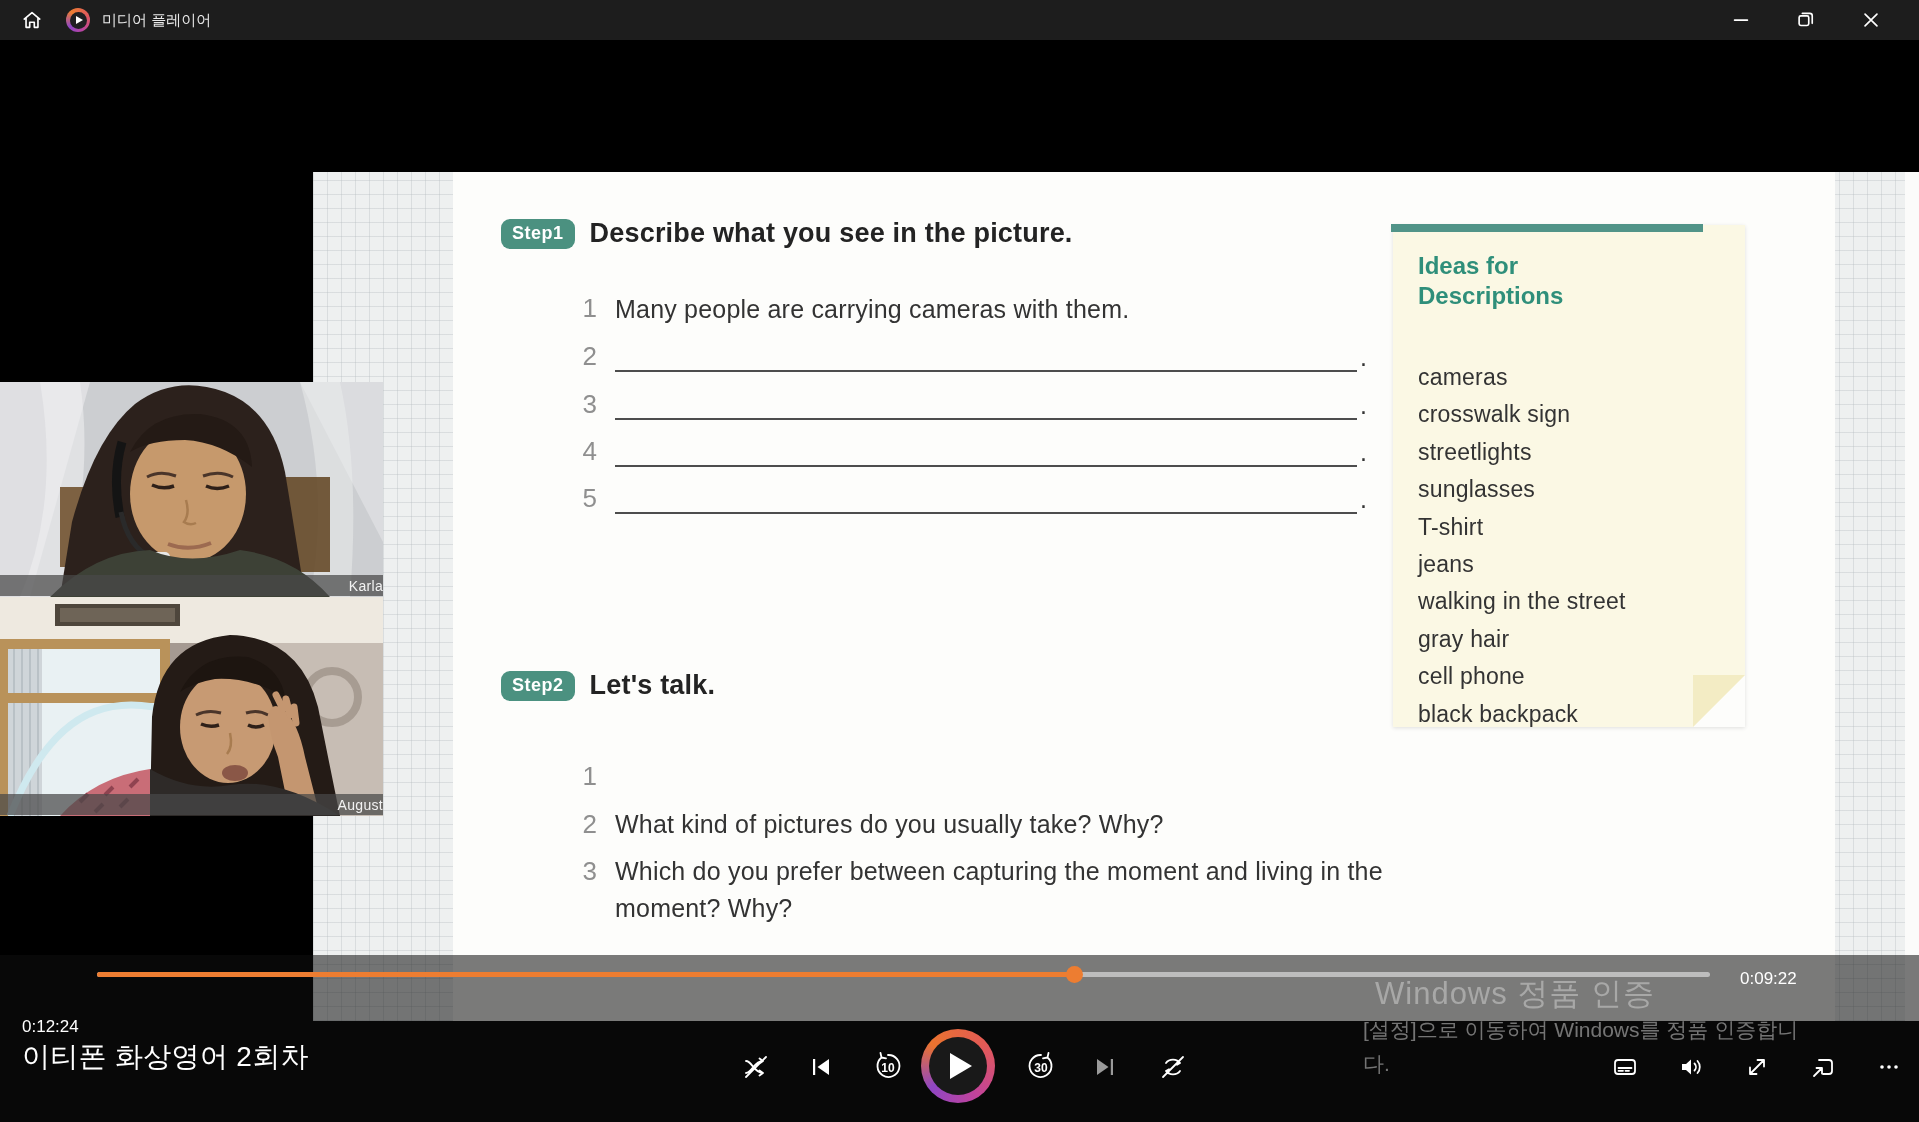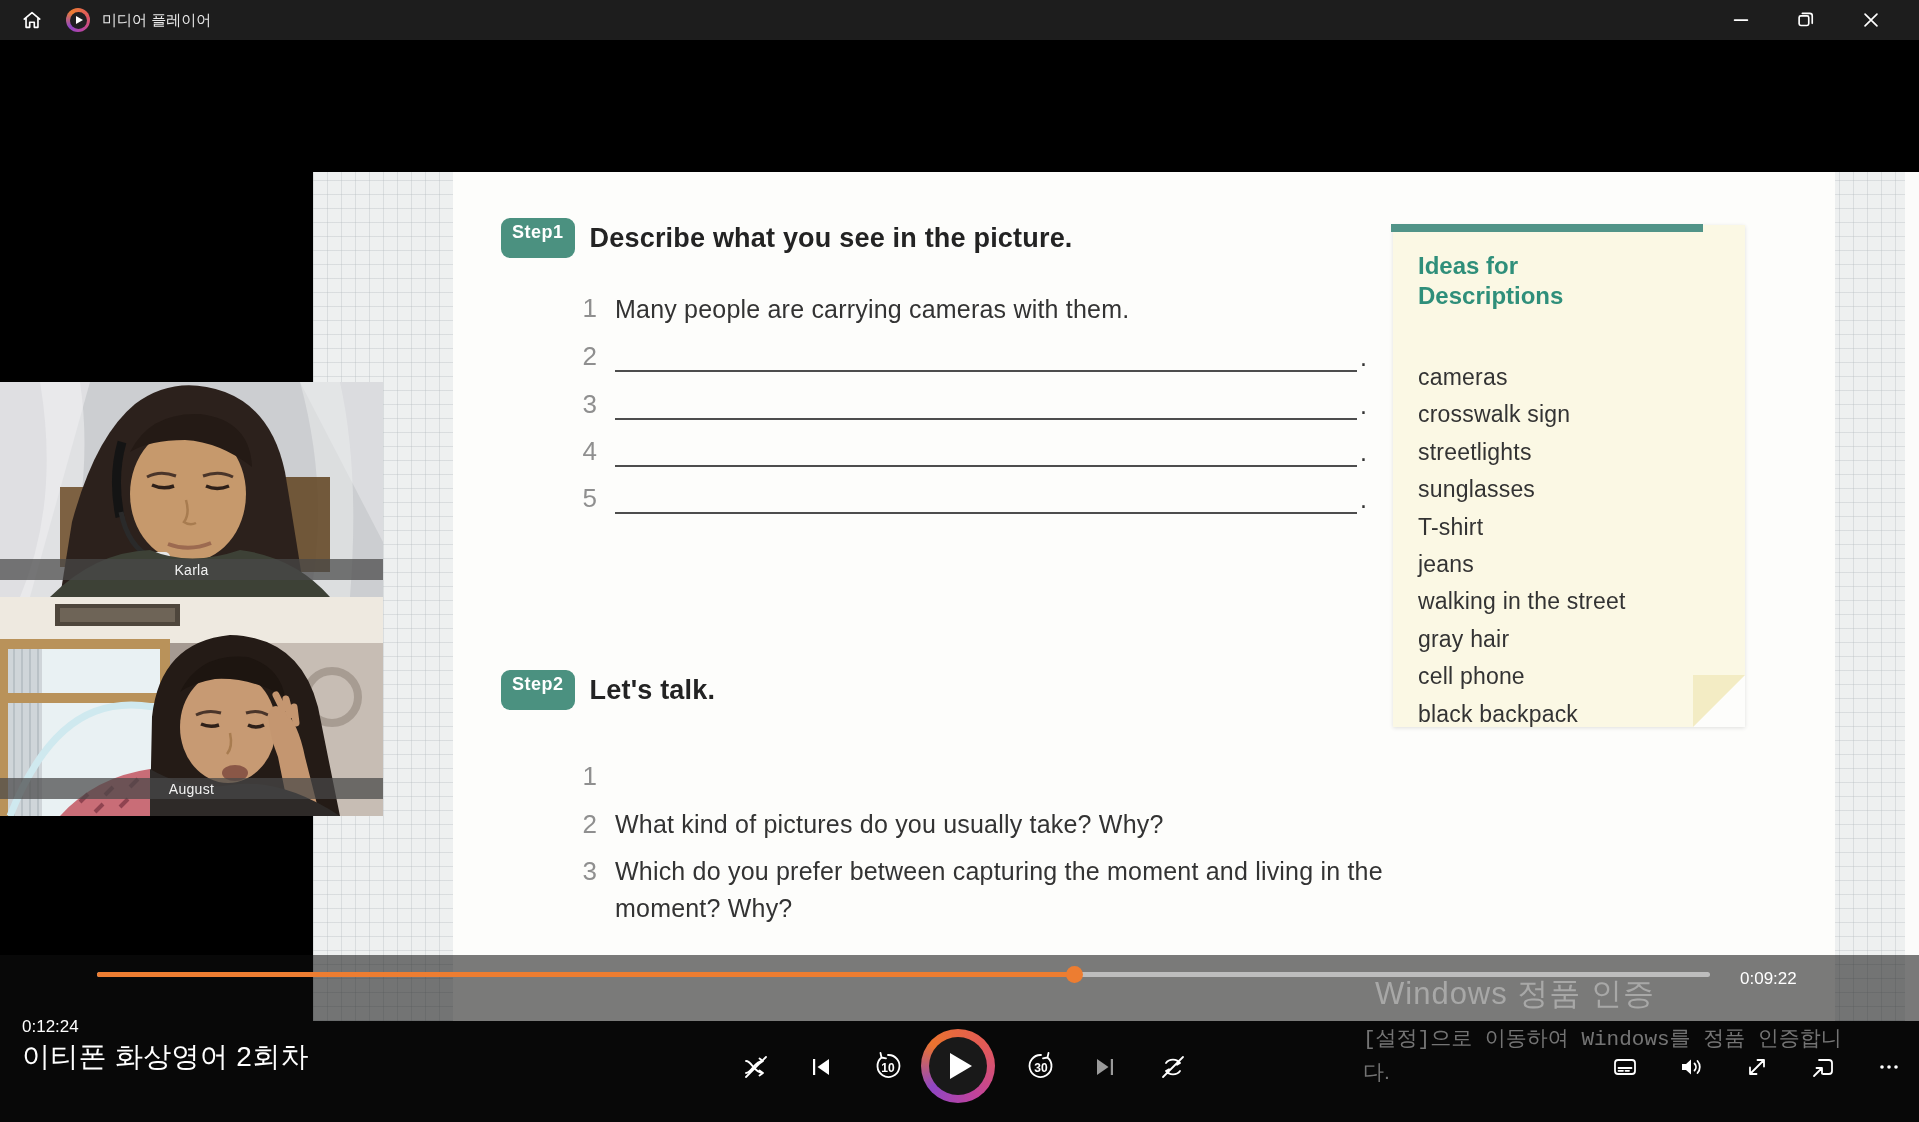--- a/index.html
+++ b/index.html
@@ -29,21 +29,21 @@
     background-color:#eef0f0;
     background-image:
       repeating-linear-gradient(0deg, rgba(175,182,186,.33) 0 1px, transparent 1px 14px),
       repeating-linear-gradient(90deg, rgba(175,182,186,.33) 0 1px, transparent 1px 14px);
     z-index:1; }
   .page { position:absolute; left:140px; top:0; width:1382px; height:849px; background:#fdfdfb; }
   .page-edge-right { position:absolute; left:1592px; top:0; width:14px; height:849px; background:#fbfbfa; }
 
   .step-row { position:absolute; display:flex; align-items:center; gap:15px; }
   .step-badge { background:#4b9180; color:#fff; font-weight:bold; font-size:18px;
-                padding:4px 11px 15px; border-radius:9px; letter-spacing:.5px; }
+                padding:4px 11px 5px; border-radius:9px; letter-spacing:.5px; }
   .step-title { color:#232323; font-weight:bold; font-size:27px; letter-spacing:.2px; }
 
   .ws-row { position:absolute; left:258px; display:flex; align-items:flex-end; height:34px; }
   .ws-num { width:26px; text-align:right; color:#8f8f8f; font-size:26px; margin-right:18px; }
   .ws-text { color:#333; font-size:25px; letter-spacing:.2px; }
   .ws-blank { display:inline-block; width:742px; border-bottom:2px solid #4d4d4d; height:30px; }
   .ws-period { color:#333; font-size:25px; margin-left:3px; }
 
   .q-row { position:absolute; left:258px; display:flex; align-items:flex-start; }
   .q-num { width:26px; text-align:right; color:#8f8f8f; font-size:26px; margin-right:18px; line-height:37px; }
@@ -61,22 +61,22 @@
   .fold-back { position:absolute; right:0; bottom:0; width:0; height:0;
                border-bottom:52px solid #fdfdfb; border-left:52px solid transparent; }
   .fold-front { position:absolute; right:0; bottom:0; width:0; height:0;
                 border-top:52px solid #f3ecc4; border-right:52px solid transparent; }
 
   
   .cam { position:absolute; left:0; width:383px; overflow:hidden; z-index:3; background:#111; }
   .cam-karla { top:382px; height:215px; }
   .cam-august { top:597px; height:219px; }
   .cam svg { display:block; }
-  .namebar { position:absolute; left:0; bottom:17px; width:100%; height:21px; background:rgba(72,72,72,.72);
-             display:flex; align-items:center; justify-content:center; }
+  .namebar { position:absolute; left:0; bottom:1px; width:100%; height:21px; background:rgba(72,72,72,.72);
+             display:flex; align-items:center; justify-content:flex-end; }
   .namebar span { color:#f2f2f2; font-size:14px; letter-spacing:.3px; }
 
   
   .ctl-shade { position:absolute; left:0; top:955px; width:1919px; height:167px;
                background:rgba(14,14,14,.55); z-index:10; }
   .controls { position:absolute; left:0; top:955px; width:1919px; height:167px; z-index:12; }
   .time { position:absolute; top:14px; color:#fff; font-size:17px; }
   .time-elapsed { left:22px;margin-top:48px; } .time-remaining { left:1740px; }
   .track-zone { position:absolute; left:97px; top:10px; width:1613px; height:18px; }
   .track { position:absolute; left:0; top:7px; width:1613px; height:5px; border-radius:3px; background:#bdbdbd; }
@@ -89,21 +89,21 @@
   .play-btn { position:absolute; left:921px; top:74px; width:74px; height:74px; border-radius:50%;
     background:conic-gradient(from -50deg,#ea732e,#e35a56 28%,#c2439b 55%,#8f46c4 78%,#ea732e);
     display:flex; align-items:center; justify-content:center; }
   .play-inner { width:58px; height:58px; border-radius:50%; background:#191919; display:flex; align-items:center; justify-content:center; }
   .play-tri { width:0; height:0; border-left:22px solid #fff; border-top:13px solid transparent; border-bottom:13px solid transparent; margin-left:5px; }
   .skip-num { position:absolute; left:0; top:10px; width:100%; text-align:center; color:#fff; font-size:12px; font-weight:bold; }
 
   
   .watermark { position:absolute; left:1363px; top:973px; z-index:11; color:rgba(205,205,205,.55); }
   .wm1 { font-size:31px; margin-left:12px; letter-spacing:1px; }
-  .wm2 { font-size:21px; margin-top:9px; white-space:nowrap;font-family:Liberation Mono, monospace; }
+  .wm2 { font-size:21px; margin-top:1px; white-space:nowrap; }
   .wm3 { font-size:21px; margin-top:6px; }
 
   svg .ln { stroke:#fff; stroke-width:1.8; fill:none; stroke-linecap:round; stroke-linejoin:round; }
 </style>
 </head>
 <body>
 
 <div class="stage">
 
   <div class="titlebar">

